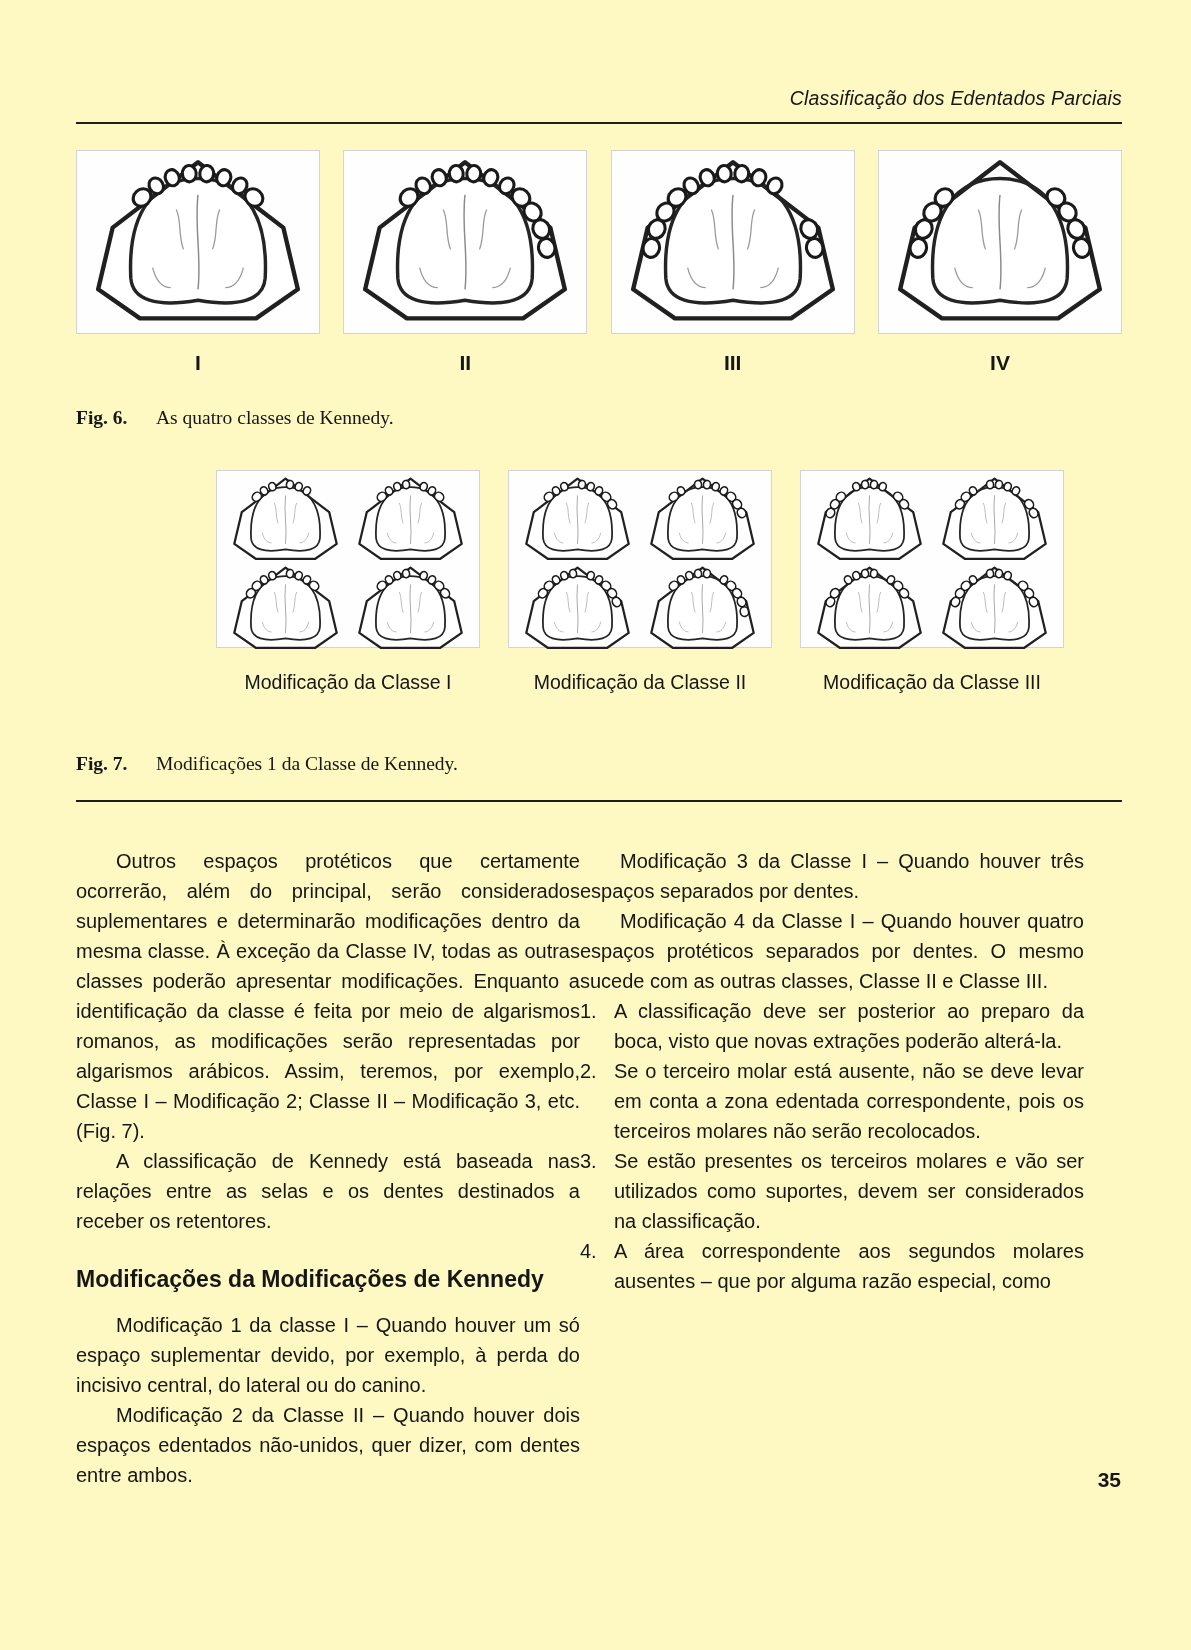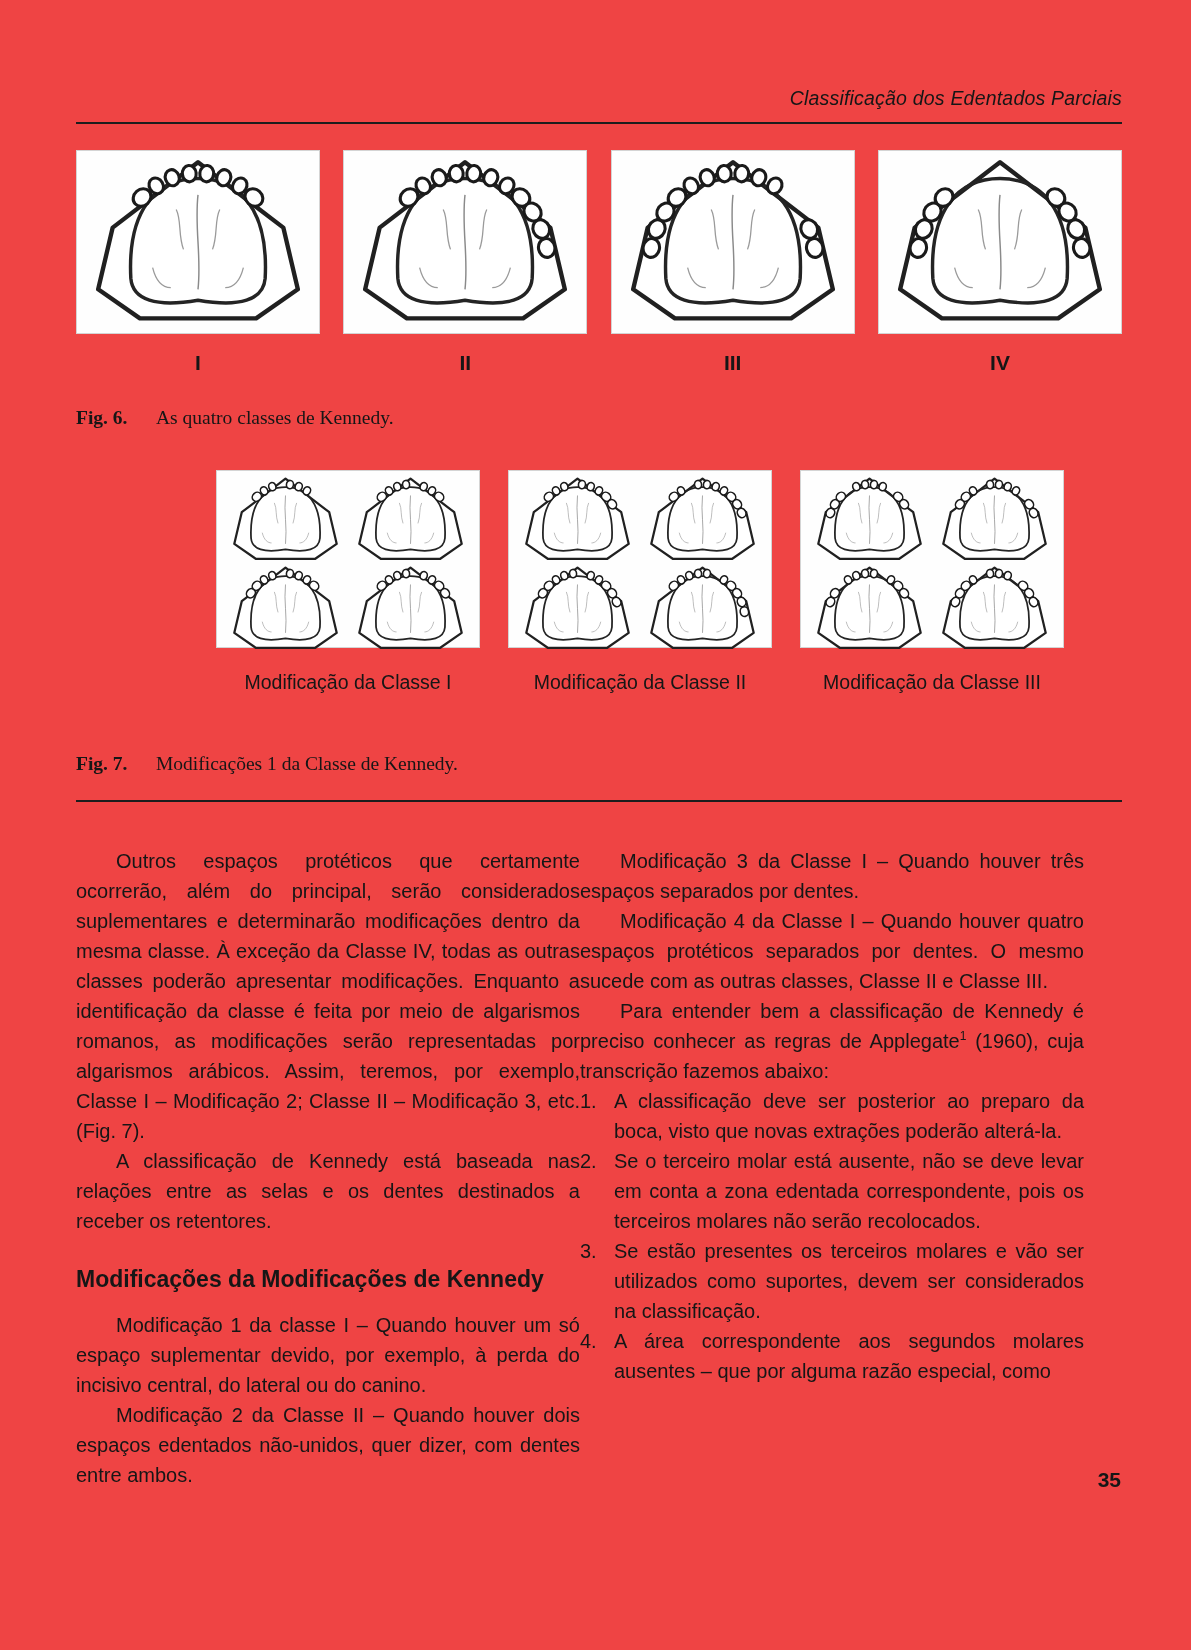--- a/index.html
+++ b/index.html
@@ -1,18 +1,18 @@
 <!DOCTYPE html>
 <html><head>
 <meta charset="utf-8">
 <style>
   html,body{margin:0;padding:0;background:#e9e9e9;}
   .page{
     position:relative; width:1191px; height:1650px; margin:0 auto;
-    background:#ef4444; color:#161616;
+    background:#fef9c3; color:#161616;
     font-family:"Liberation Sans", sans-serif;
     overflow:hidden;
   }
   .content{position:absolute; left:76px; top:86px; width:1046px;}
   .running-title{
     text-align:right; font-style:italic; font-size:19.5px; line-height:24px;
     letter-spacing:.2px;
   }
   .rule{border:none; border-top:2.4px solid #1d1d1d; margin:12px 0 0 0; height:0;}
   .rule2{border:none; border-top:2.2px solid #1d1d1d; margin:22px 0 0 0; height:0;}
@@ -415,21 +415,20 @@
       <div class="col">
         <p>Outros espaços protéticos que certamente ocorrerão, além do principal, serão considerados suplementares e determinarão modificações dentro da mesma classe. À exceção da Classe IV, todas as outras classes poderão apresentar modificações. Enquanto a identificação da classe é feita por meio de algarismos romanos, as modificações serão representadas por algarismos arábicos. Assim, teremos, por exemplo, Classe I – Modificação 2; Classe II – Modificação 3, etc. (Fig. 7).</p>
         <p>A classificação de Kennedy está baseada nas relações entre as selas e os dentes destinados a receber os retentores.</p>
         <div class="section-heading">Modificações da Modificações de Kennedy</div>
         <p><span class="lead">Modificação 1 da classe I</span><span> – Quando houver um só espaço suplementar devido, por exemplo, à perda do incisivo central, do lateral ou do canino.</span></p>
         <p><span class="lead">Modificação 2 da Classe II</span><span> – Quando houver dois espaços edentados não-unidos, quer dizer, com dentes entre ambos.</span></p>
       </div>
       <div class="col">
         <p><span class="lead">Modificação 3 da Classe I</span><span> – Quando houver três espaços separados por dentes.</span></p>
         <p><span class="lead">Modificação 4 da Classe I</span><span> – Quando houver quatro espaços protéticos separados por dentes. O mesmo sucede com as outras classes, Classe II e Classe III.</span></p>
-        <p><span>Para entender bem a classificação de Kennedy é preciso conhecer as regras de Applegate</span><sup>1</sup><span> (1960), cuja transcrição fazemos abaixo:</span></p>
         <div class="list">
             <div class="list-item"><span class="num">1.</span><span>A classificação deve ser posterior ao preparo da boca, visto que novas extrações poderão alterá-la.</span></div>
             <div class="list-item"><span class="num">2.</span><span>Se o terceiro molar está ausente, não se deve levar em conta a zona edentada correspondente, pois os terceiros molares não serão recolocados.</span></div>
             <div class="list-item"><span class="num">3.</span><span>Se estão presentes os terceiros molares e vão ser utilizados como suportes, devem ser considerados na classificação.</span></div>
             <div class="list-item"><span class="num">4.</span><span>A área correspondente aos segundos molares ausentes – que por alguma razão especial, como</span></div>
           </div>
       </div>
     </div>
   </div>
 

